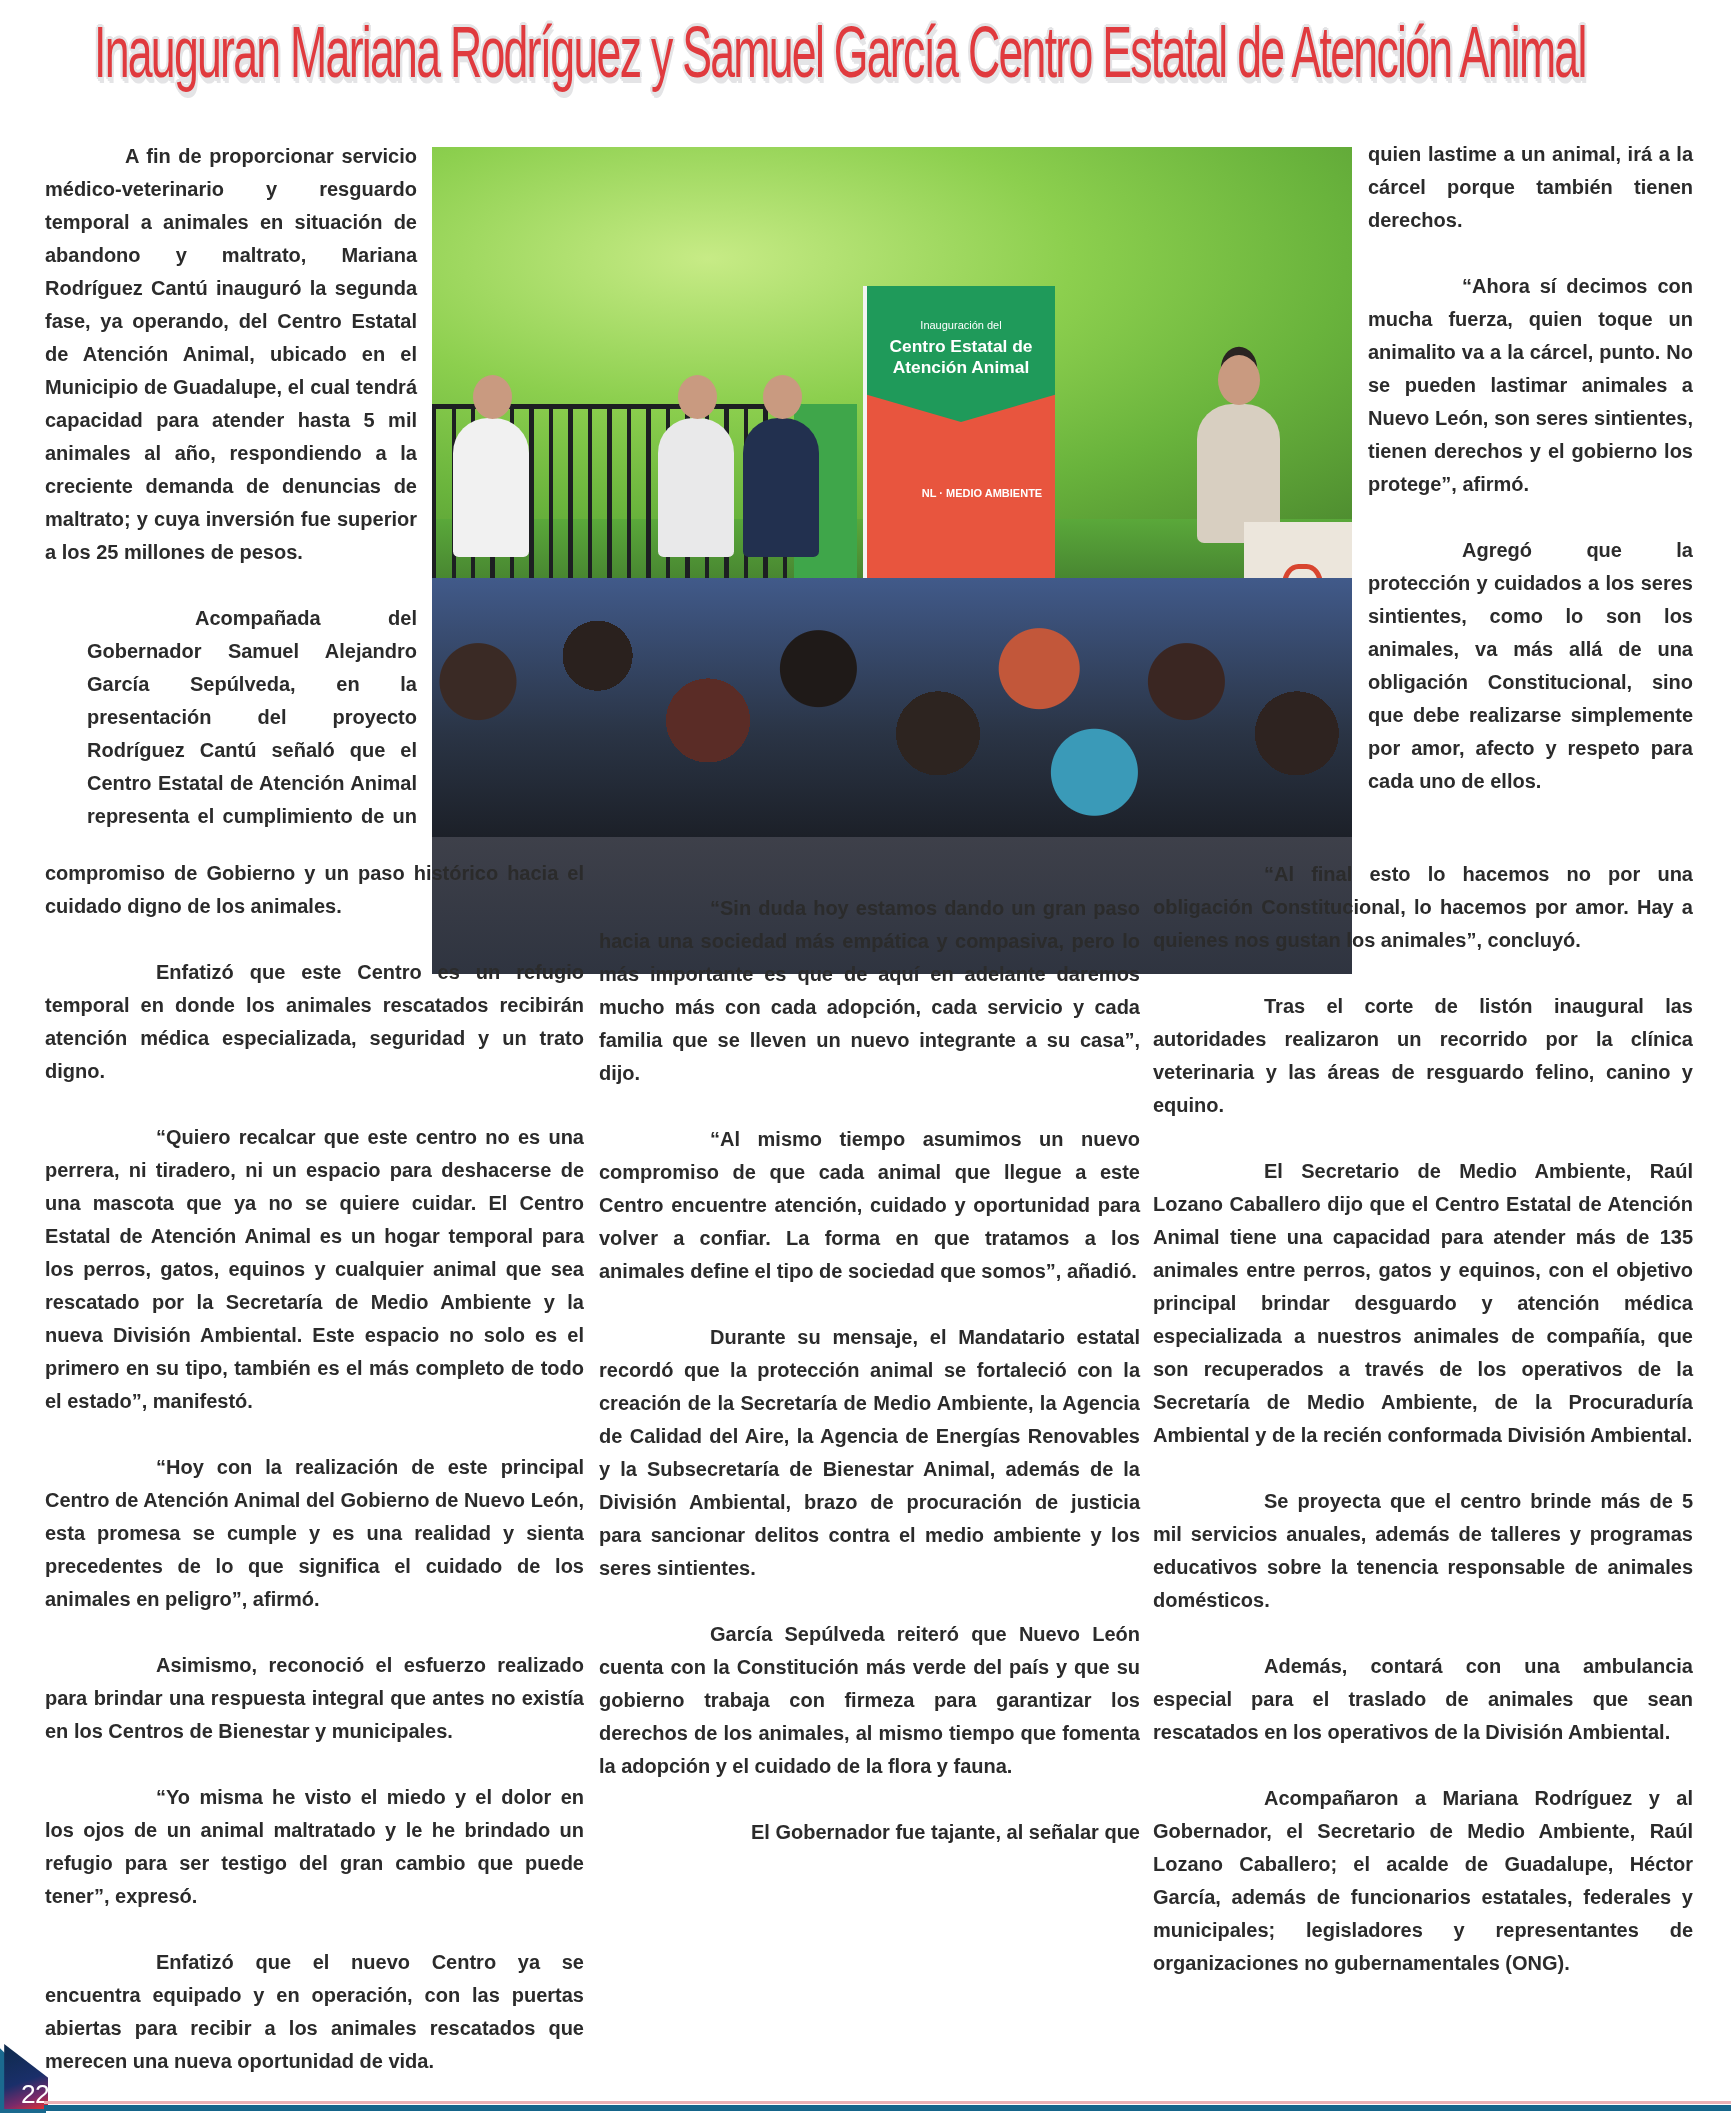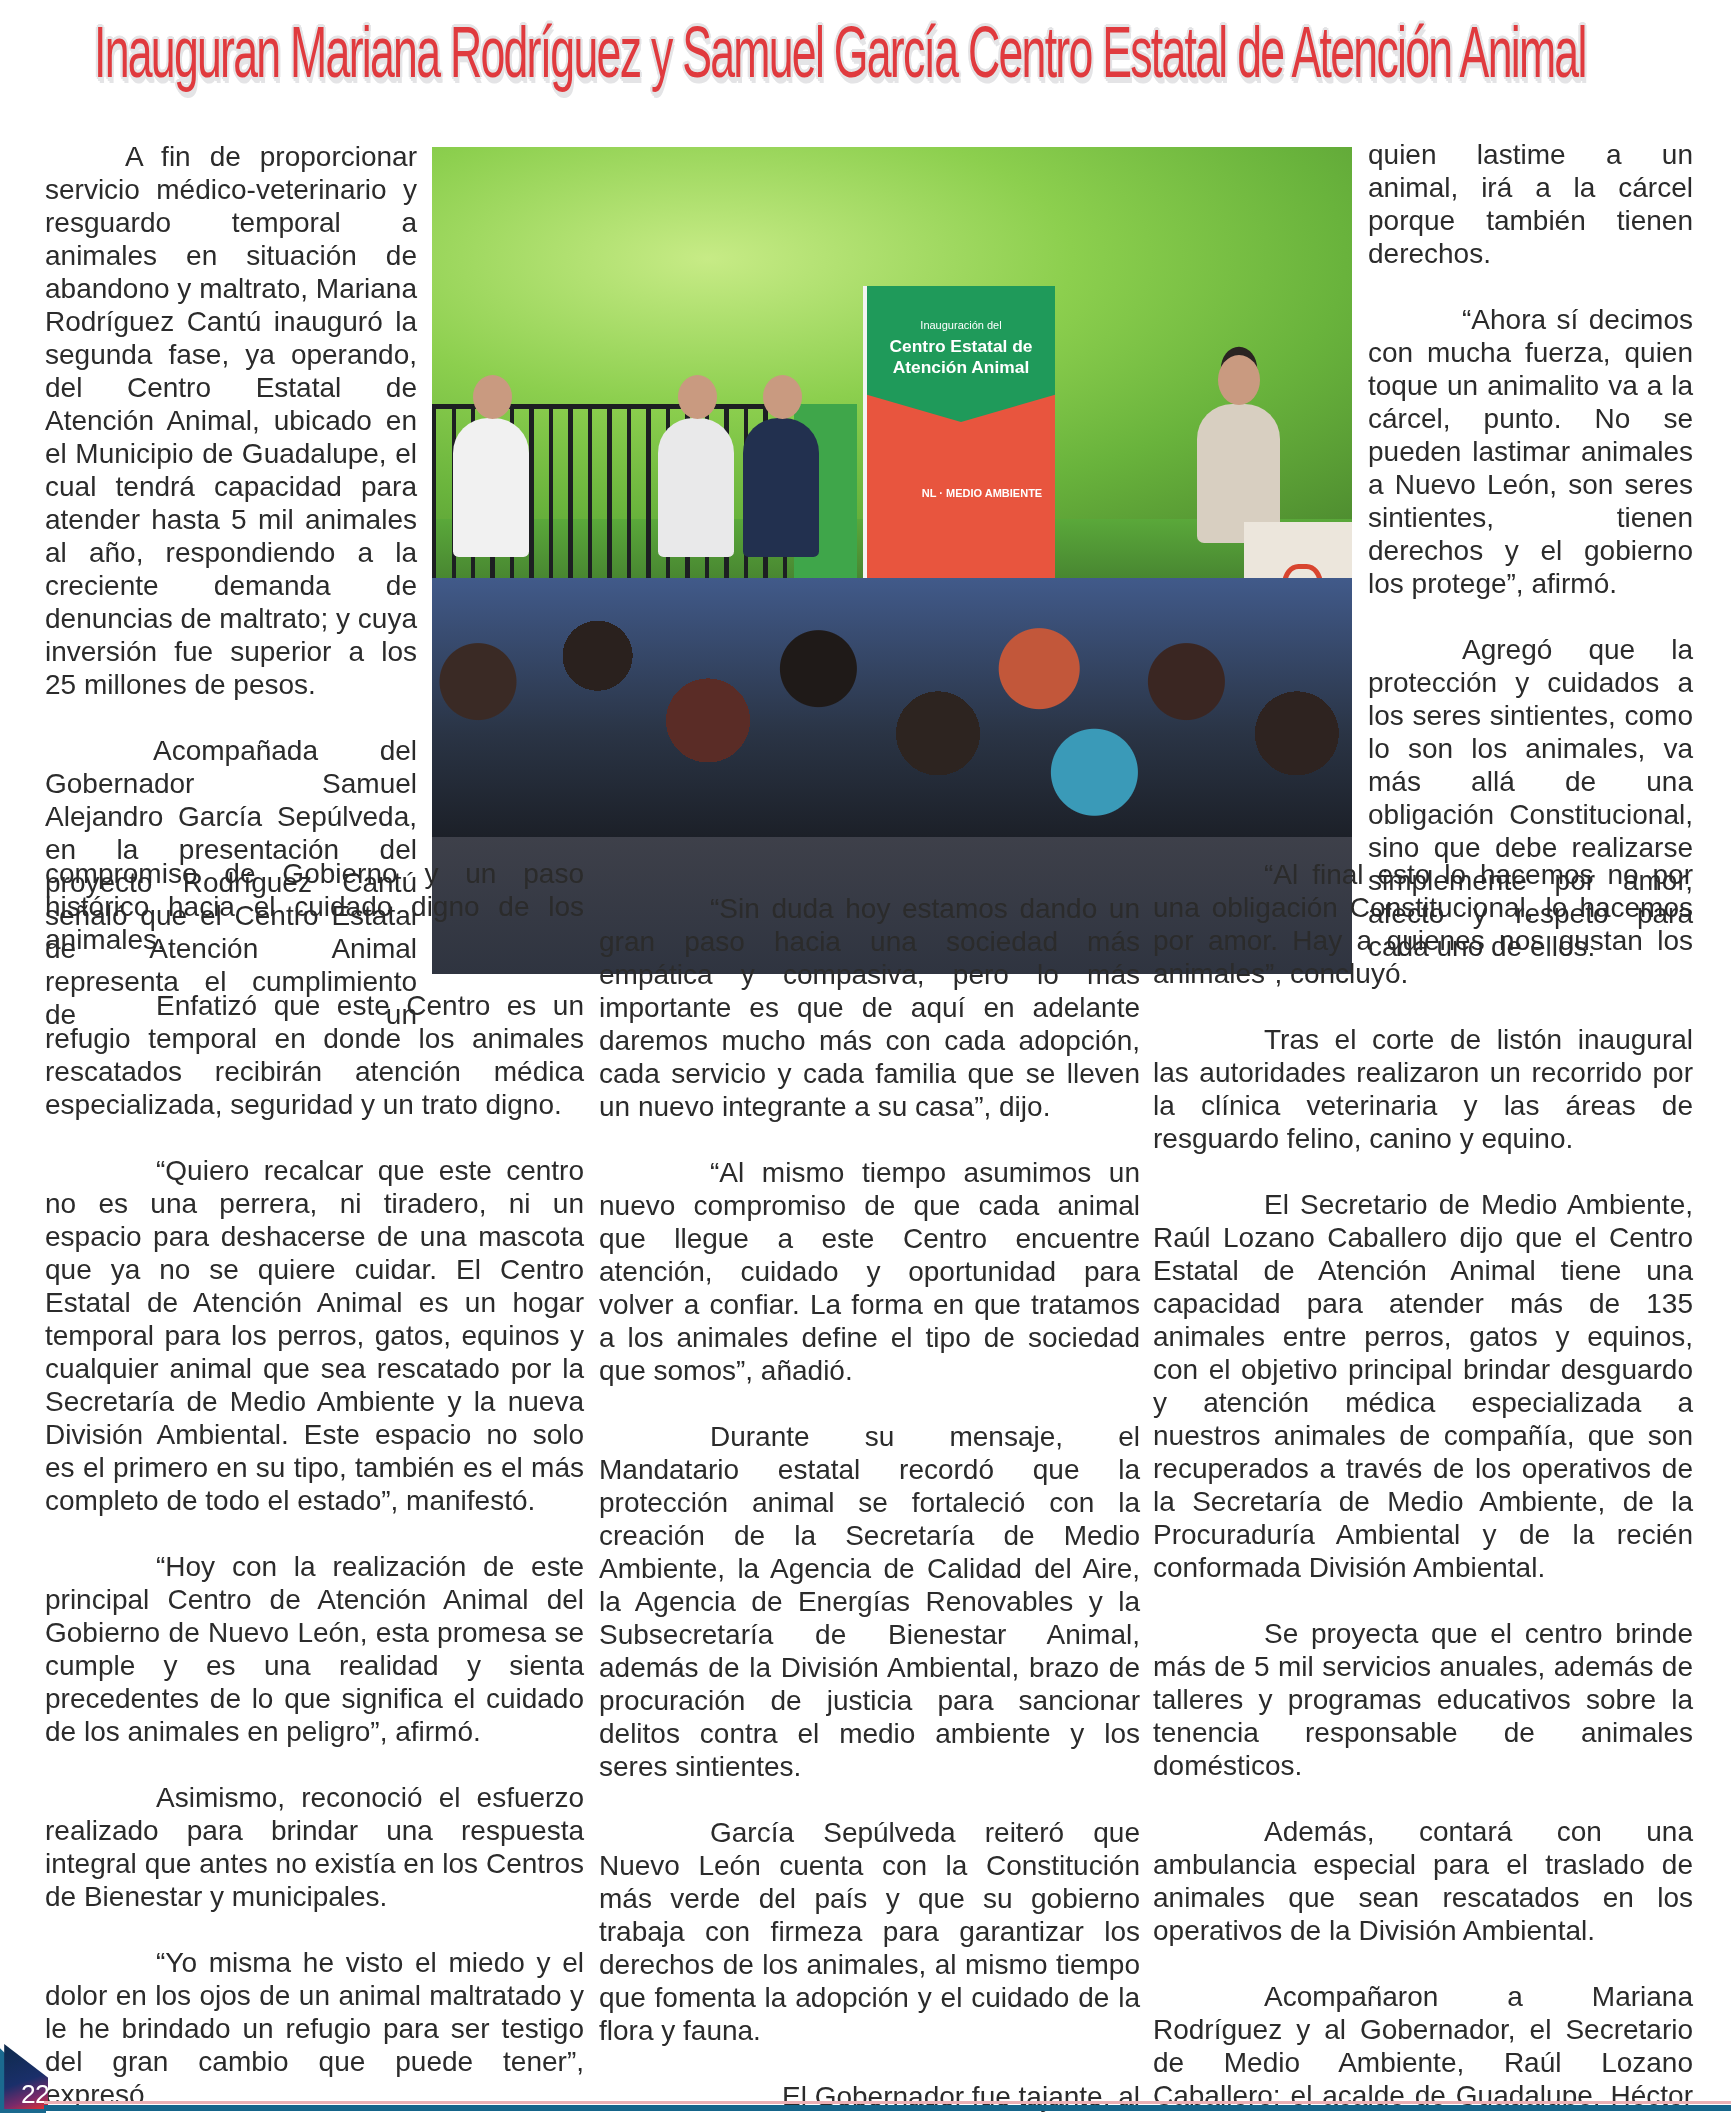--- a/index.html
+++ b/index.html
@@ -18,21 +18,21 @@
     letter-spacing: -2.8px;
     -webkit-text-stroke: 0;
     text-shadow:
       2.1px 2.1px 0 #e4e4e6, -2.1px -2.1px 0 #e4e4e6, 2.1px -2.1px 0 #e4e4e6, -2.1px 2.1px 0 #e4e4e6,
       0 3.5px 0 #e4e4e6, 3.5px 0 0 #e4e4e6, -3.5px 0 0 #e4e4e6, 0 -3.5px 0 #e4e4e6,
       2.8px 5.6px 0 #e4e4e6;
     transform-origin: left top;
   }
   .title span { display: inline-block; transform: scaleX(0.62); transform-origin: left top; }
 
-  .col { position: absolute; font-size: 28px; line-height: 33px; text-align: justify; }
+  .col { position: absolute; font-size: 20px; line-height: 33px; text-align: justify; font-weight: bold; }
   .col p { margin: 0 0 33px 0; text-indent: 111px; }
   .col p.cont { text-indent: 0; }
 
   .photo {
     position: absolute; left: 432px; top: 147px; width: 920px; height: 827px;
     overflow: hidden;
     background: linear-gradient(180deg, #a8d86a 0%, #7cc146 22%, #5aa83a 45%, #3a6b2a 58%, #4a4a52 70%, #2f3440 100%);
   }
   .photo .sky { position: absolute; left: 0; top: 0; width: 100%; height: 45%;
     background: radial-gradient(ellipse at 30% 30%, #c7eb86 0%, #8ccf4e 40%, #69b33c 70%, #4f8e30 100%); }
@@ -103,21 +103,21 @@
   <div class="seated" style="left:311px;background:#22304f;"></div>
   <div class="speaker"></div>
   <div class="podium">
       <div class="mark"></div>
     </div>
   <div class="crowd"></div>
 </div>
 
 <div class="col" style="left:45px; top:140px; width:372px;">
   <p style="text-indent:80px; margin-bottom:33px;">A fin de proporcionar servicio médico-veterinario y resguardo temporal a animales en situación de abandono y maltrato, Mariana Rodríguez Cantú inauguró la segunda fase, ya operando, del Centro Estatal de Atención Animal, ubicado en el Municipio de Guadalupe, el cual tendrá capacidad para atender hasta 5 mil animales al año, respondiendo a la creciente demanda de denuncias de maltrato; y cuya inversión fue superior a los 25 millones de pesos.</p>
-  <p style="text-indent:108px; margin-bottom:0; text-align-last: justify;">Acompañada del Gobernador Samuel Alejandro García Sepúlveda, en la presentación del proyecto Rodríguez Cantú señaló que el Centro Estatal de Atención Animal representa el cumplimiento de un</p>
+  <p style="text-indent:108px; margin-bottom:0; text-align-last: justify; margin-left: 42px;">Acompañada del Gobernador Samuel Alejandro García Sepúlveda, en la presentación del proyecto Rodríguez Cantú señaló que el Centro Estatal de Atención Animal representa el cumplimiento de un</p>
 </div>
 
 <div class="col" style="left:45px; top:857px; width:539px;">
   <p class="cont">compromiso de Gobierno y un paso histórico hacia el cuidado digno de los animales.</p>
   <p>Enfatizó que este Centro es un refugio temporal en donde los animales rescatados recibirán atención médica especializada, seguridad y un trato digno.</p>
   <p>“Quiero recalcar que este centro no es una perrera, ni tiradero, ni un espacio para deshacerse de una mascota que ya no se quiere cuidar. El Centro Estatal de Atención Animal es un hogar temporal para los perros, gatos, equinos y cualquier animal que sea rescatado por la Secretaría de Medio Ambiente y la nueva División Ambiental. Este espacio no solo es el primero en su tipo, también es el más completo de todo el estado”, manifestó.</p>
   <p>“Hoy con la realización de este principal Centro de Atención Animal del Gobierno de Nuevo León, esta promesa se cumple y es una realidad y sienta precedentes de lo que significa el cuidado de los animales en peligro”, afirmó.</p>
   <p>Asimismo, reconoció el esfuerzo realizado para brindar una respuesta integral que antes no existía en los Centros de Bienestar y municipales.</p>
   <p>“Yo misma he visto el miedo y el dolor en los ojos de un animal maltratado y le he brindado un refugio para ser testigo del gran cambio que puede tener”, expresó.</p>
   <p>Enfatizó que el nuevo Centro ya se encuentra equipado y en operación, con las puertas abiertas para recibir a los animales rescatados que merecen una nueva oportunidad de vida.</p>

